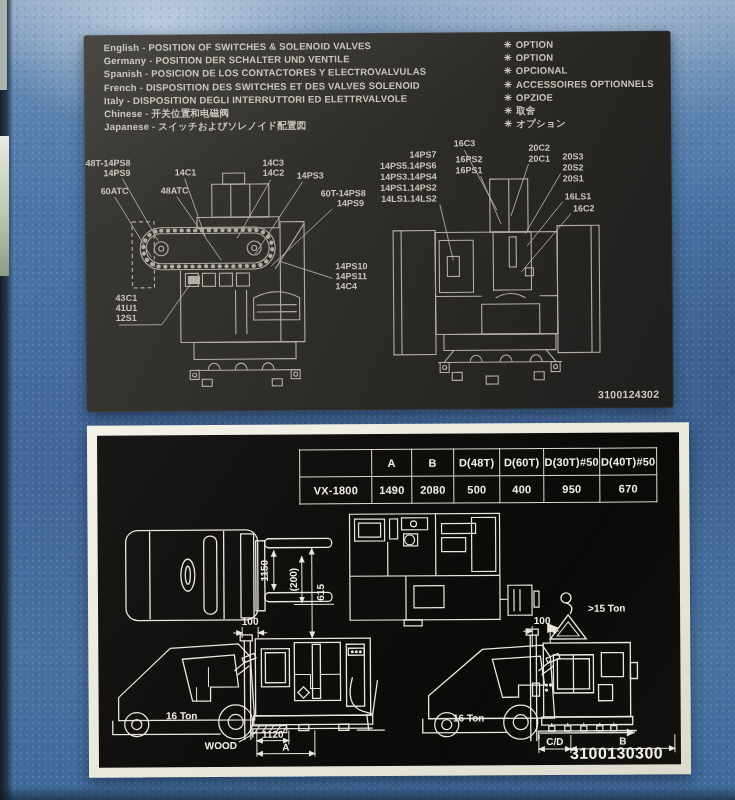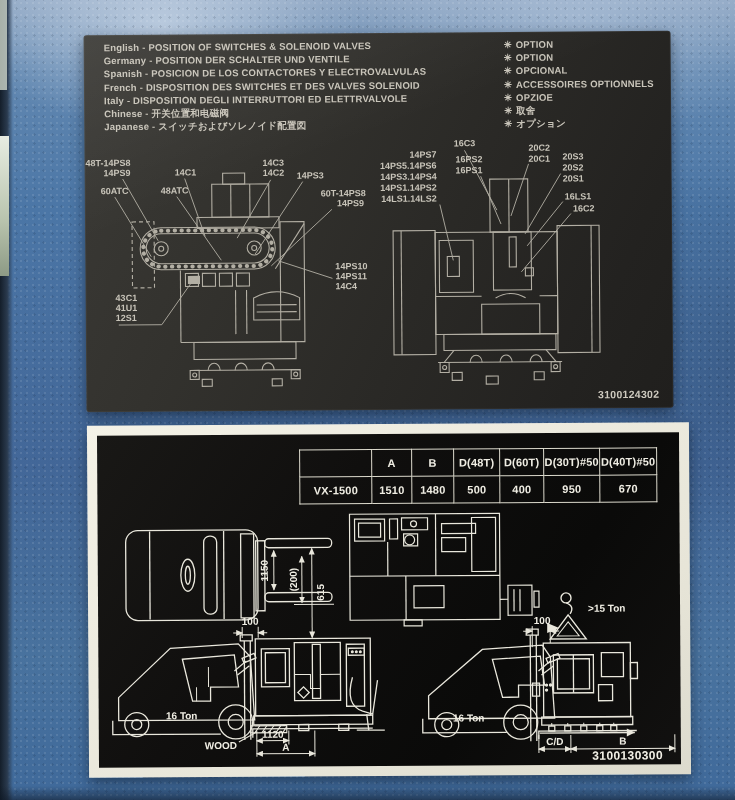--- a/index.html
+++ b/index.html
@@ -51,21 +51,21 @@
     transform:rotate(-0.35deg);box-sizing:border-box;padding:10px;
     background:linear-gradient(150deg,#f4f2e7,#e7e5d8 70%,#dcdacd);
     box-shadow:0 5px 14px rgba(8,18,32,.5);}
   .placard-bottom-inner{position:relative;width:582px;height:332px;
     background:linear-gradient(125deg,#191816 0%,#100f0e 35%,#0a0a09 70%,#121110 100%);}
   .spec-table{position:absolute;left:202px;top:15px;border-collapse:collapse;table-layout:fixed;}
   .spec-table td,.spec-table th{border:1.5px solid #dcdacd;color:#efede3;
     font-size:11px;font-weight:bold;text-align:center;padding:0;height:26px;letter-spacing:.2px;}
   .diagram-bottom{position:absolute;left:0;top:0;width:582px;height:332px;}
   .diagram-bottom text{fill:#f0eee4;font-size:10px;font-weight:bold;}
-  .partnum-bottom{position:absolute;right:18px;bottom:2px;font-size:12px;font-weight:bold;color:#f2f0e6;letter-spacing:.4px;}
+  .partnum-bottom{position:absolute;right:18px;bottom:2px;font-size:16px;font-weight:bold;color:#f2f0e6;letter-spacing:.4px;}
 </style>
 </head>
 <body>
 
 <div class="stage">
   <div class="texture"></div>
   <div class="edge-left"></div>
   <div class="edge-glimpse"></div>
   <div class="edge-glimpse2"></div>
   <div class="edge-bottom"></div>
@@ -421,23 +421,23 @@
             <tr>
           <th></th>
           <th>A</th>
           <th>B</th>
           <th>D(48T)</th>
           <th>D(60T)</th>
           <th>D(30T)#50</th>
           <th>D(40T)#50</th>
         </tr>
         <tr>
-          <td>VX-1500</td>
-          <td>1510</td>
-          <td>1480</td>
+          <td>VX-1800</td>
+          <td>1490</td>
+          <td>2080</td>
           <td>500</td>
           <td>400</td>
           <td>950</td>
           <td>670</td>
         </tr>
       </tbody>
         </table>
 
       <div class="partnum-bottom">3100130300</div>
     </div>

